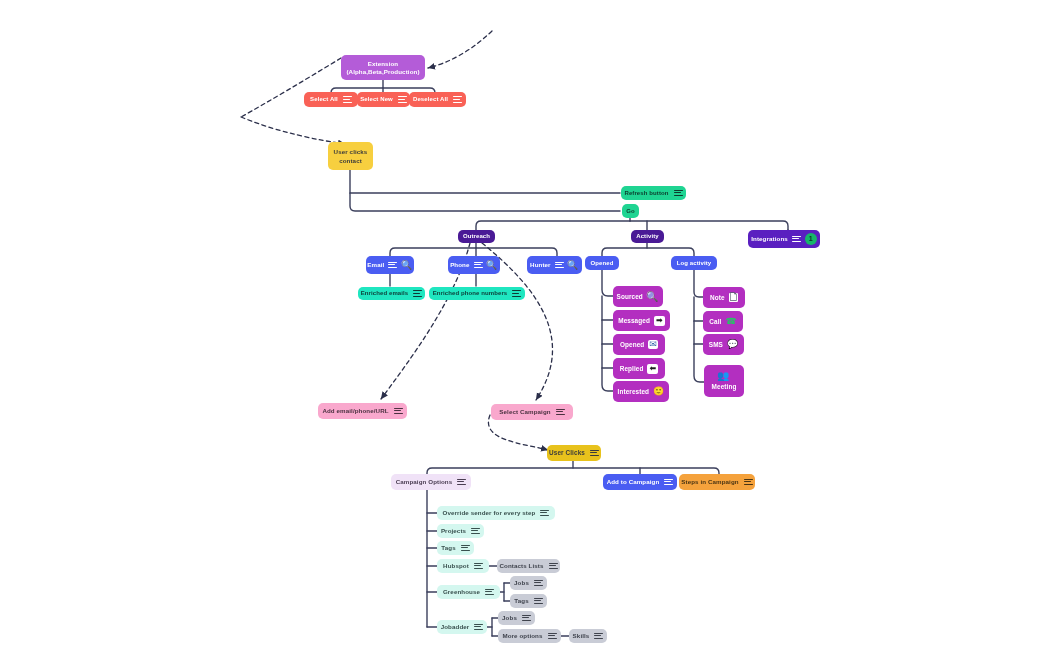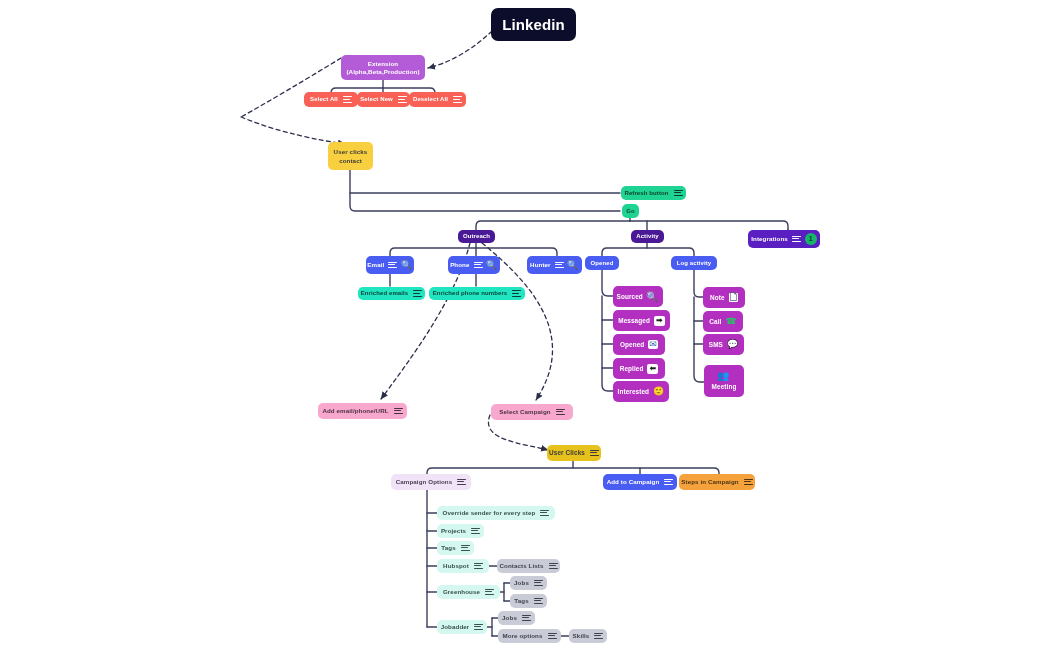--- a/index.html
+++ b/index.html
@@ -129,23 +129,20 @@
     <g fill="none" stroke="#2b2f4a" stroke-width="1.3" stroke-dasharray="4 3.4" stroke-linecap="round">
       <path d="M492,31 C470,52 448,63 428,68" marker-end="url(#arrow)"></path>
       <path d="M341,58 C305,80 268,102 241,117"></path>
       <path d="M241,117 C280,133 318,140 345,144" marker-end="url(#arrow)"></path>
       <path d="M470,243 C455,300 410,360 381,399" marker-end="url(#arrow)"></path>
       <path d="M482,243 C540,290 575,340 536,400" marker-end="url(#arrow)"></path>
       <path d="M490,415 C480,440 520,443 548,450" marker-end="url(#arrow)"></path>
     </g>
   </svg>
 
-  <div class="node n-linkedin" style="left:491px;top:8px;width:85px;height:33px;font-size:15px;font-weight:600;">
-    <span class="lbl">Linkedin</span>
-  </div>
 
   <div class="node n-orchid stacked" style="left:341px;top:55px;width:84px;height:25px;font-size:6.2px;font-weight:700;padding:0 3px;">
     <span class="lbl">Extension</span>
     <span class="lbl">(Alpha,Beta,Production)</span>
   </div>
 
   <div class="node n-salmon" style="left:304px;top:92px;width:54px;height:15px;font-size:6px;font-weight:700;">
     <span class="lbl">Select All</span>
     <span class="ham">
         <i></i>

